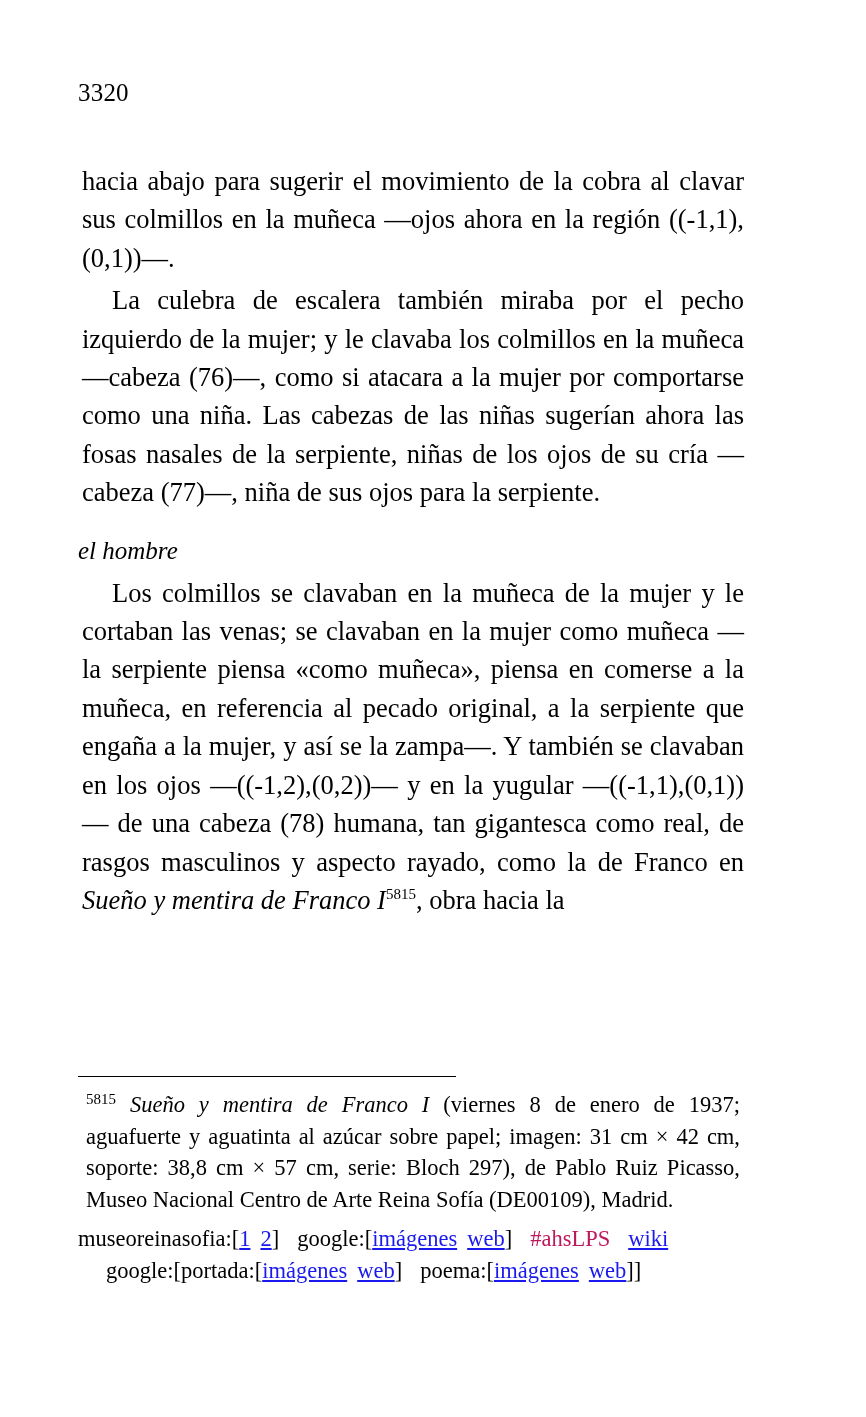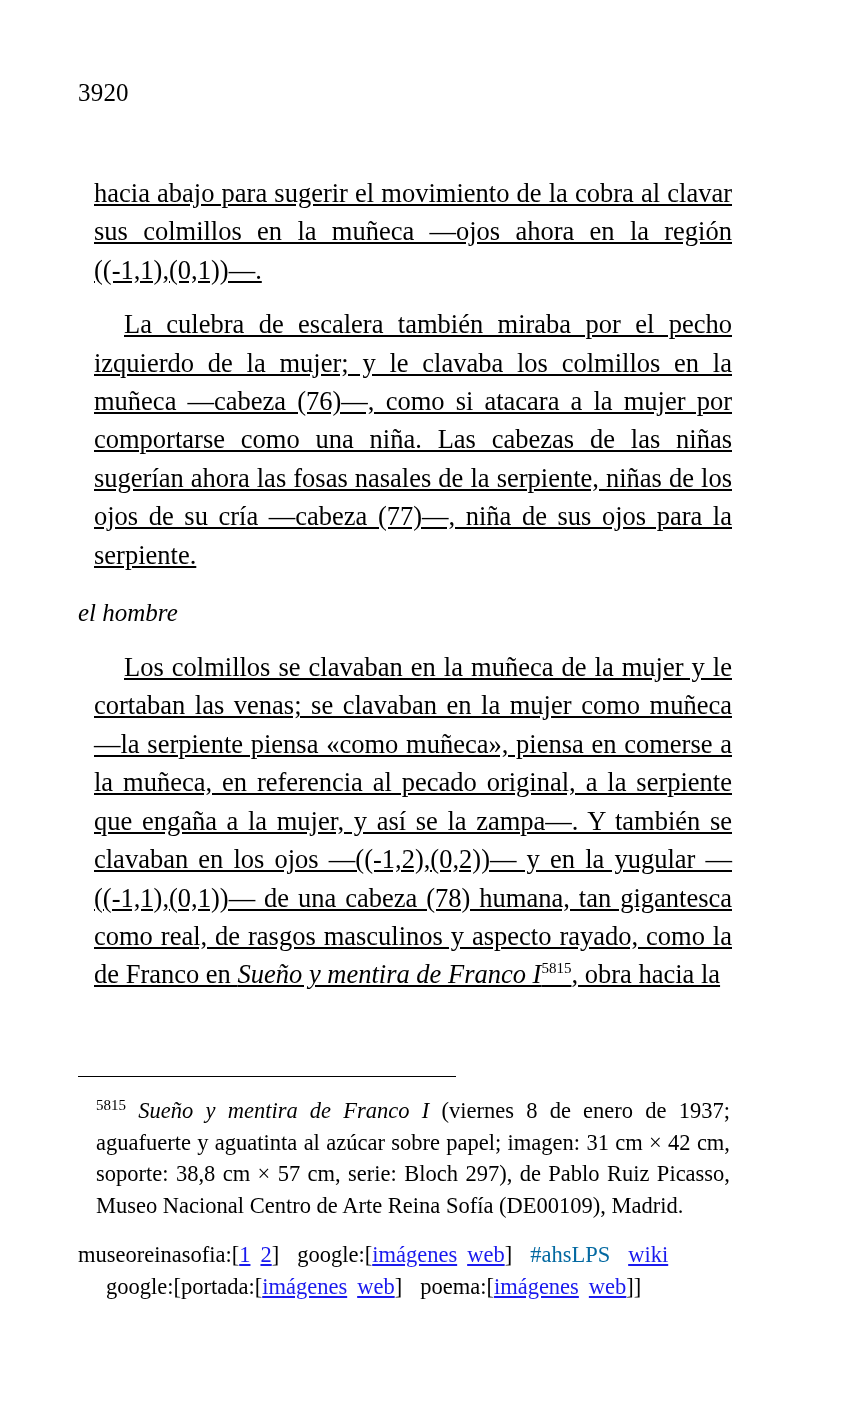--- a/index.html
+++ b/index.html
@@ -32,27 +32,26 @@
     line-height: 30px;
     letter-spacing: 0.2px;
   }
   .body-col {
     position: absolute;
     left: 78px;
     top: 158px;
     width: 670px;
   }
   p.para {
-    margin: 16px;
+    margin: 4px;
     font-size: 26.5px;
     line-height: 38.4px;
     text-align: justify;
     text-justify: inter-word;
     hyphens: none;
-    text-decoration: underline;
   }
   p.indent {
     text-indent: 30px;
   }
   p.para:last-child {
     
   }
   .attribution {
     margin: 20px 0 0 0;
     font-size: 25px;
@@ -69,21 +68,21 @@
   .footnote-rule {
     width: 378px;
     height: 0;
     border-top: 1.6px solid #000;
     margin: 0 0 12px 0;
   }
   .footnote-text {
     font-size: 22.5px;
     line-height: 31.5px;
     text-align: justify;
-    margin: 18px;
+    margin: 8px;
   }
   .footnote-text .fn-num {
     font-size: 15px;
     vertical-align: super;
     line-height: 0;
   }
   .links-line {
     font-size: 22.5px;
     line-height: 31.5px;
     margin: 6px 0 0 0;
@@ -91,38 +90,38 @@
   }
   .links-line.second {
     margin-top: 0;
     margin-left: 28px;
   }
   a.lnk {
     color: #1a1aee;
     text-decoration: underline;
   }
   a.ahs {
-    color: #0369a1;
+    color: #be185d;
     text-decoration: none;
   }
   i, .ital { font-style: italic; }
   .sup {
     font-size: 15px;
     vertical-align: super;
     line-height: 0;
   }
   .gap-sm { display: inline-block; width: 10px; }
   .gap-md { display: inline-block; width: 18px; }
 </style>
 </head>
 <body>
 
 <div class="page">
 
-  <div class="page-number">3920</div>
+  <div class="page-number">3320</div>
 
   <div class="body-col">
 
     <p class="para">hacia abajo para sugerir el movimiento de la cobra al clavar sus colmillos en la muñeca —ojos ahora en la región ((-1,1),(0,1))—.</p>
 
     <p class="para indent">La culebra de escalera también miraba por el pecho izquierdo de la mujer; y le clavaba los colmillos en la muñeca —cabeza (76)—, como si atacara a la mujer por comportarse como una niña. Las cabezas de las niñas sugerían ahora las fosas nasales de la serpiente, niñas de los ojos de su cría —cabeza (77)—, niña de sus ojos para la serpiente.</p>
 
     <p class="attribution">el hombre</p>
 
     <p class="para indent"><span>Los colmillos se clavaban en la muñeca de la mujer y le cortaban las venas; se clavaban en la mujer como muñeca —la serpiente piensa «como muñeca», piensa en comerse a la muñeca, en referencia al pecado original, a la serpiente que engaña a la mujer, y así se la zampa—. Y también se clavaban en los ojos —((-1,2),(0,2))— y en la yugular —((-1,1),(0,1))— de una cabeza (78) humana, tan gigantesca como real, de rasgos masculinos y aspecto rayado, como la de Franco en </span><i>Sueño y mentira de Franco I</i><span class="sup">5815</span><span>, obra hacia la</span></p>

